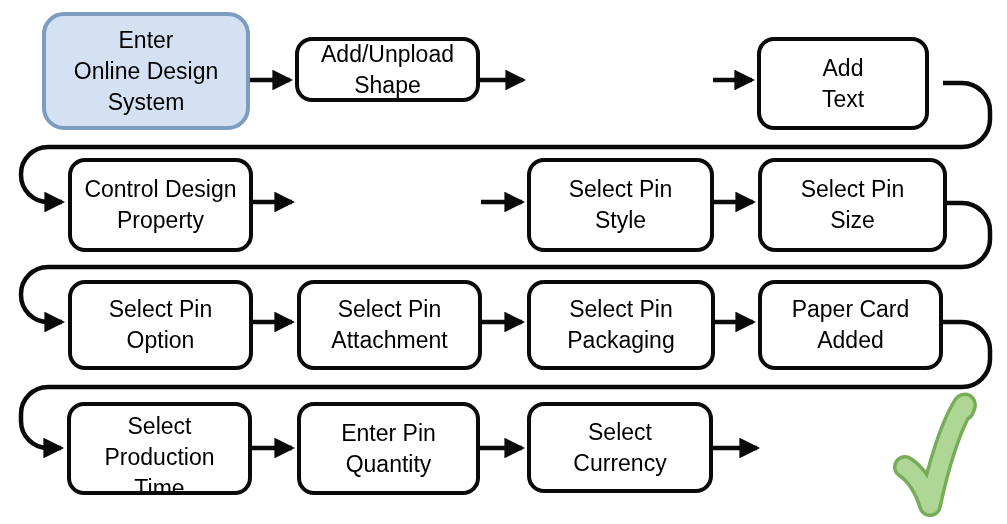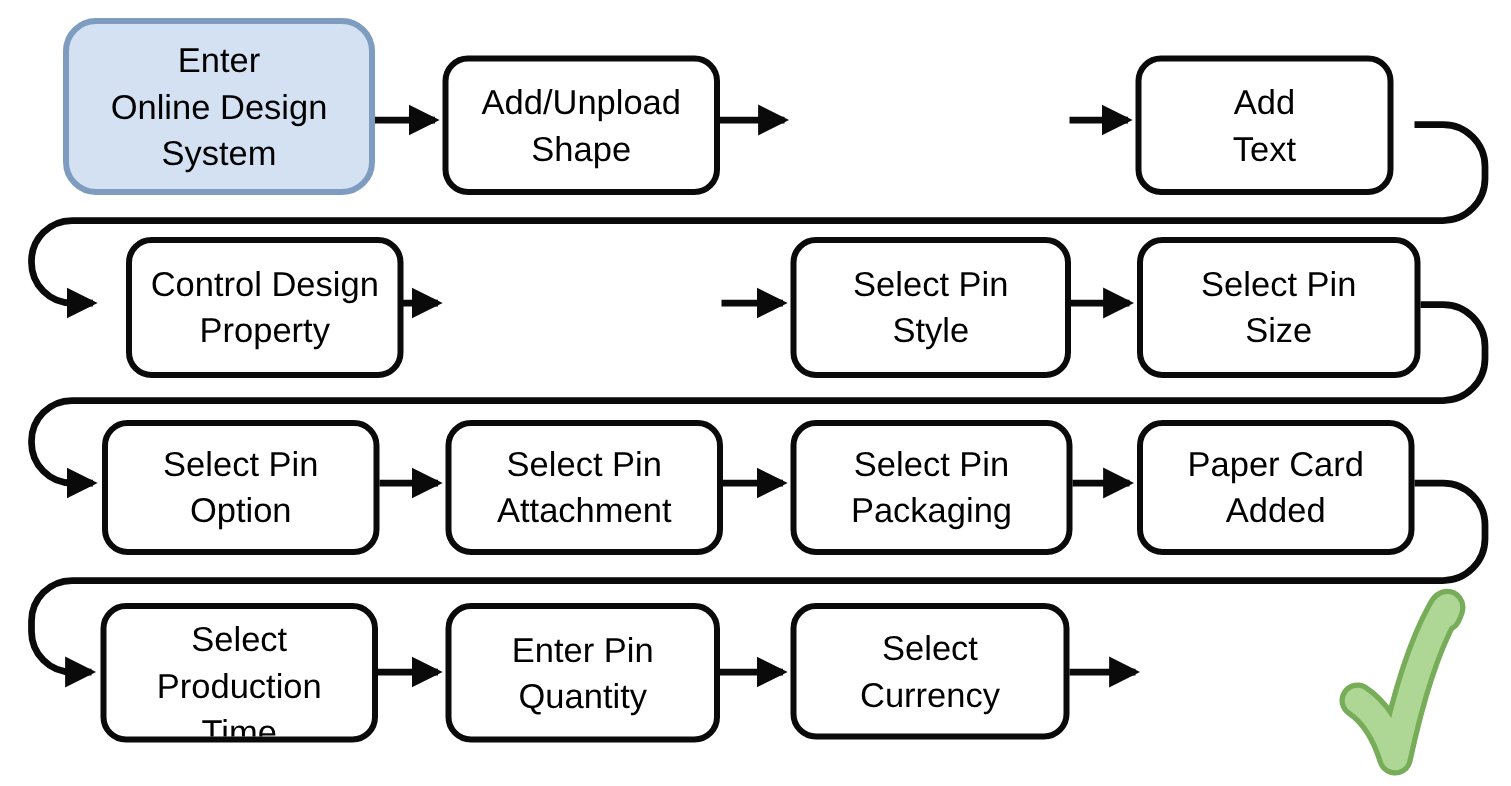--- a/index.html
+++ b/index.html
@@ -30,24 +30,24 @@
     border-color:var(--start-border,#7e9cc0);
     border-width:4.5px;border-radius:22px;
   }
   .node.end{
     background:var(--end-fill,#dfeed6);
     border-color:var(--end-border,#85ba64);
     border-width:5px;border-radius:19px;
   }
   
   .b0 {left:42px; top:12px; width:208px;height:118px;}
-  .b1 {left:295px;top:37px; width:185px;height:93px;align-items:center;}
+  .b1 {left:295px;top:37px; width:185px;height:65px;align-items:center;}
   .b2 {left:528px;top:37px; width:185px;height:93px;}
   .b3 {left:757px;top:37px; width:172px;height:93px;}
-  .b4 {left:84px; top:158px;width:185px;height:94px;}
+  .b4 {left:68px; top:158px;width:185px;height:94px;}
   .b5 {left:297px;top:158px;width:184px;height:94px;}
   .b6 {left:527px;top:158px;width:187px;height:94px;}
   .b7 {left:758px;top:158px;width:189px;height:94px;}
   .b8 {left:68px; top:280px;width:185px;height:90px;}
   .b9 {left:297px;top:280px;width:185px;height:90px;}
   .b10{left:527px;top:280px;width:188px;height:90px;}
   .b11{left:758px;top:280px;width:185px;height:90px;text-align:center;}
   .b12{left:67px; top:402px;width:185px;height:93px;align-items:flex-start;overflow:hidden;padding-top:5px;}
   .b13{left:297px;top:402px;width:183px;height:93px;justify-content:flex-end;}
   .b14{left:527px;top:402px;width:186px;height:91px;}

